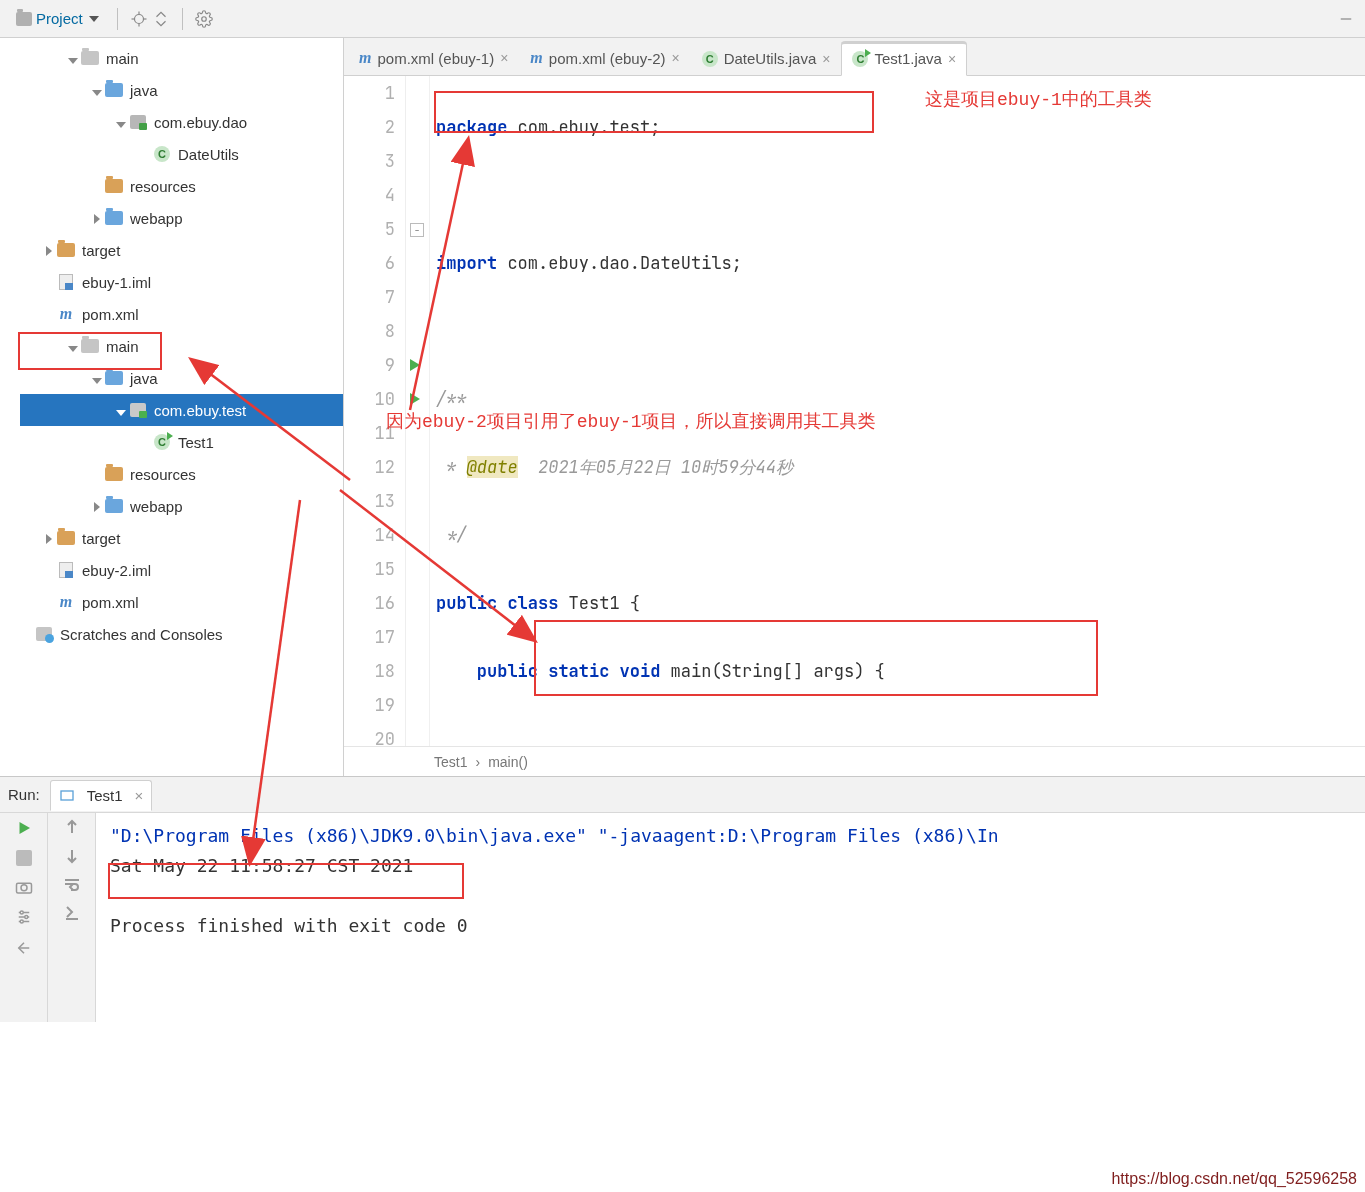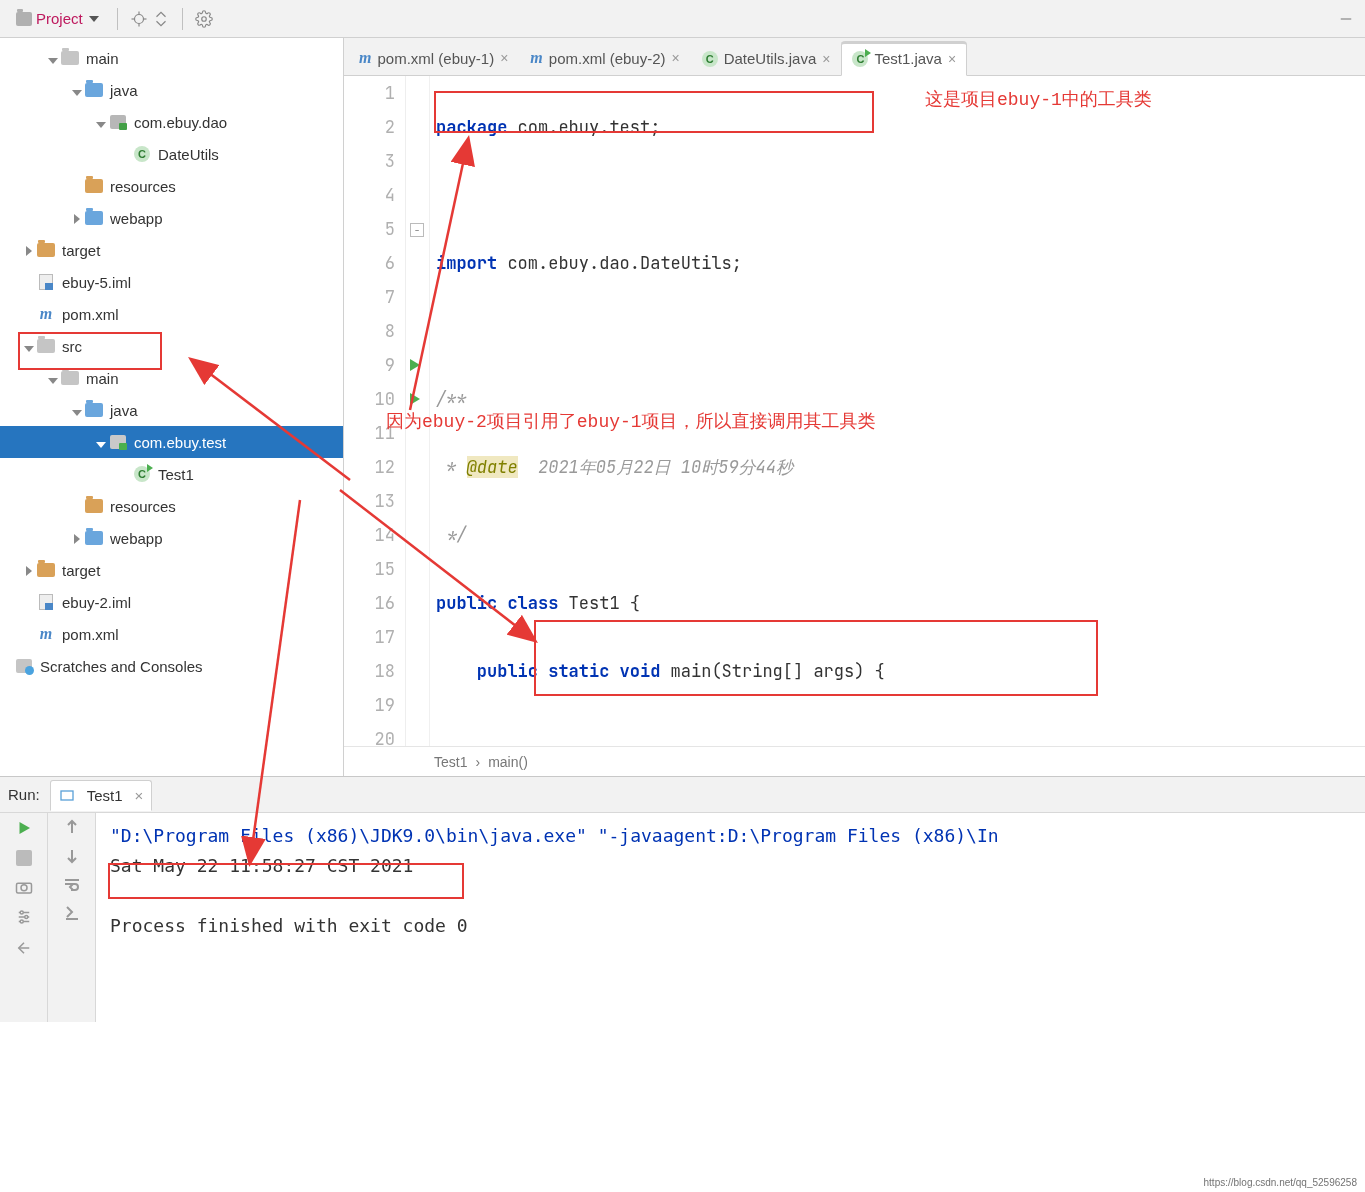--- a/index.html
+++ b/index.html
@@ -2,27 +2,27 @@
 <html><head>
 <meta charset="utf-8">
 <style>
   * { box-sizing: border-box; margin: 0; padding: 0; }
   body { font-family: "Segoe UI", Arial, sans-serif; font-size: 14px; color: #333; background: #fff; width: 1365px; height: 1192px; overflow: hidden; position: relative; }
   .toolbar { height: 38px; background: #f2f2f2; border-bottom: 1px solid #d0d0d0; display: flex; align-items: center; padding: 0 8px; }
   .toolbar .proj-btn { display: flex; align-items: center; gap: 4px; padding: 4px 8px; }
   .toolbar .sep { width: 1px; height: 22px; background: #c0c0c0; margin: 0 10px; }
   .icon-folder-small { width: 16px; height: 14px; background: #b0b0b0; display: inline-block; border-radius: 2px; position: relative; }
   .icon-folder-small::before { content:''; position:absolute; top:-3px; left:1px; width:6px; height:3px; background:#b0b0b0; border-radius:1px; }
-  .proj-label { font-size: 15px; color: #be185d; font-weight: 500; }
+  .proj-label { font-size: 15px; color: #0369a1; font-weight: 500; }
   .dd-arrow { border-left:5px solid transparent; border-right:5px solid transparent; border-top:6px solid #555; margin-left:2px; }
   .tb-icon { width: 22px; height: 22px; display:inline-flex; align-items:center; justify-content:center; color:#777; }
   .svg-icon { width:18px; height:18px; stroke:#888; fill:none; stroke-width:1.6; }
   .main-row { display: flex; height: 738px; }
   .project-panel { width: 344px; border-right: 1px solid #d0d0d0; overflow: hidden; position: relative; font-size: 15px; }
-  .tree { padding-top: 4px; }
+  .tree { padding-top: 4px; margin-left: 20px; }
   .tree-row { display:flex; align-items:center; height:32px; white-space:nowrap; }
   .tree-row.selected { background:#2675BF; color:#fff; }
   .tree-row.selected .pkg-box { filter: brightness(1.1); }
   .chev { width:14px; text-align:center; color:#999; flex-shrink:0; }
   .chev.down::before { content:''; display:inline-block; border-left:5px solid transparent; border-right:5px solid transparent; border-top:6px solid #888; }
   .chev.right::before { content:''; display:inline-block; border-top:5px solid transparent; border-bottom:5px solid transparent; border-left:6px solid #888; }
   .ticon { width:20px; height:16px; margin-right:6px; flex-shrink:0; display:inline-flex; align-items:center; justify-content:center; }
   .fold-gray { background:#c5c5c5; width:18px; height:14px; border-radius:2px; position:relative; }
   .fold-gray::before { content:''; position:absolute; top:-3px; left:1px; width:7px; height:3px; background:#c5c5c5; border-radius:1px; }
   .fold-blue { background:#6aa6dd; width:18px; height:14px; border-radius:2px; position:relative; }
@@ -69,21 +69,21 @@
   .run-tab { display:flex; align-items:center; gap:6px; padding:6px 8px; background:#fff; border:1px solid #d0d0d0; border-bottom:1px solid #fff; margin-bottom:-1px; border-radius:3px 3px 0 0;}
   .run-body { flex:1; display:flex; overflow:hidden; }
   .run-left { width:48px; background:#f2f2f2; border-right:1px solid #d8d8d8; display:flex; flex-direction:column; align-items:center; padding-top:6px; gap:10px; }
   .run-left2 { width:48px; background:#f2f2f2; border-right:1px solid #d8d8d8; display:flex; flex-direction:column; align-items:center; padding-top:6px; gap:10px; }
   .run-console { flex:1; font-family: Consolas, monospace; font-size:18px; line-height:30px; padding:8px 14px; position:relative; overflow:hidden;}
   .run-console .lk { color:#0033b3; }
 
   .red-box { border:2px solid #e53935; position:absolute; pointer-events:none; }
   .red-text { color:#e53935; position:absolute; font-size:18px; font-family:Liberation Mono, monospace; line-height:24px; }
   .arrow-svg { position:absolute; pointer-events:none; }
-  .watermark { position:absolute; right:8px; bottom:4px; color:#737373; font-size:10px; }
+  .watermark { position:absolute; right:8px; bottom:4px; color:#7f1d1d; font-size:16px; }
 </style>
 </head>
 <body>
 
 <div class="toolbar">
   <div class="proj-btn">
     <span class="icon-folder-small"></span>
     <span class="proj-label">Project</span>
     <span class="dd-arrow"></span>
   </div>
@@ -165,34 +165,27 @@
           <span class="chev right"></span>
           <span class="ticon">
             <span class="fold-orange"></span>
           </span>
           <span>target</span>
         </div>
       <div class="tree-row" style="padding-left:36px">
           <span class="ticon">
             <span class="iml-ico"></span>
           </span>
-          <span>ebuy-5.iml</span>
+          <span>ebuy-1.iml</span>
         </div>
       <div class="tree-row" style="padding-left:36px">
           <span class="ticon">
             <span class="maven-m">m</span>
           </span>
           <span>pom.xml</span>
-        </div>
-      <div class="tree-row" style="padding-left:22px">
-          <span class="chev down"></span>
-          <span class="ticon">
-            <span class="fold-gray"></span>
-          </span>
-          <span>src</span>
         </div>
       <div class="tree-row" style="padding-left:46px">
           <span class="chev down"></span>
           <span class="ticon">
             <span class="fold-gray"></span>
           </span>
           <span>main</span>
         </div>
       <div class="tree-row" style="padding-left:70px">
           <span class="chev down"></span>

